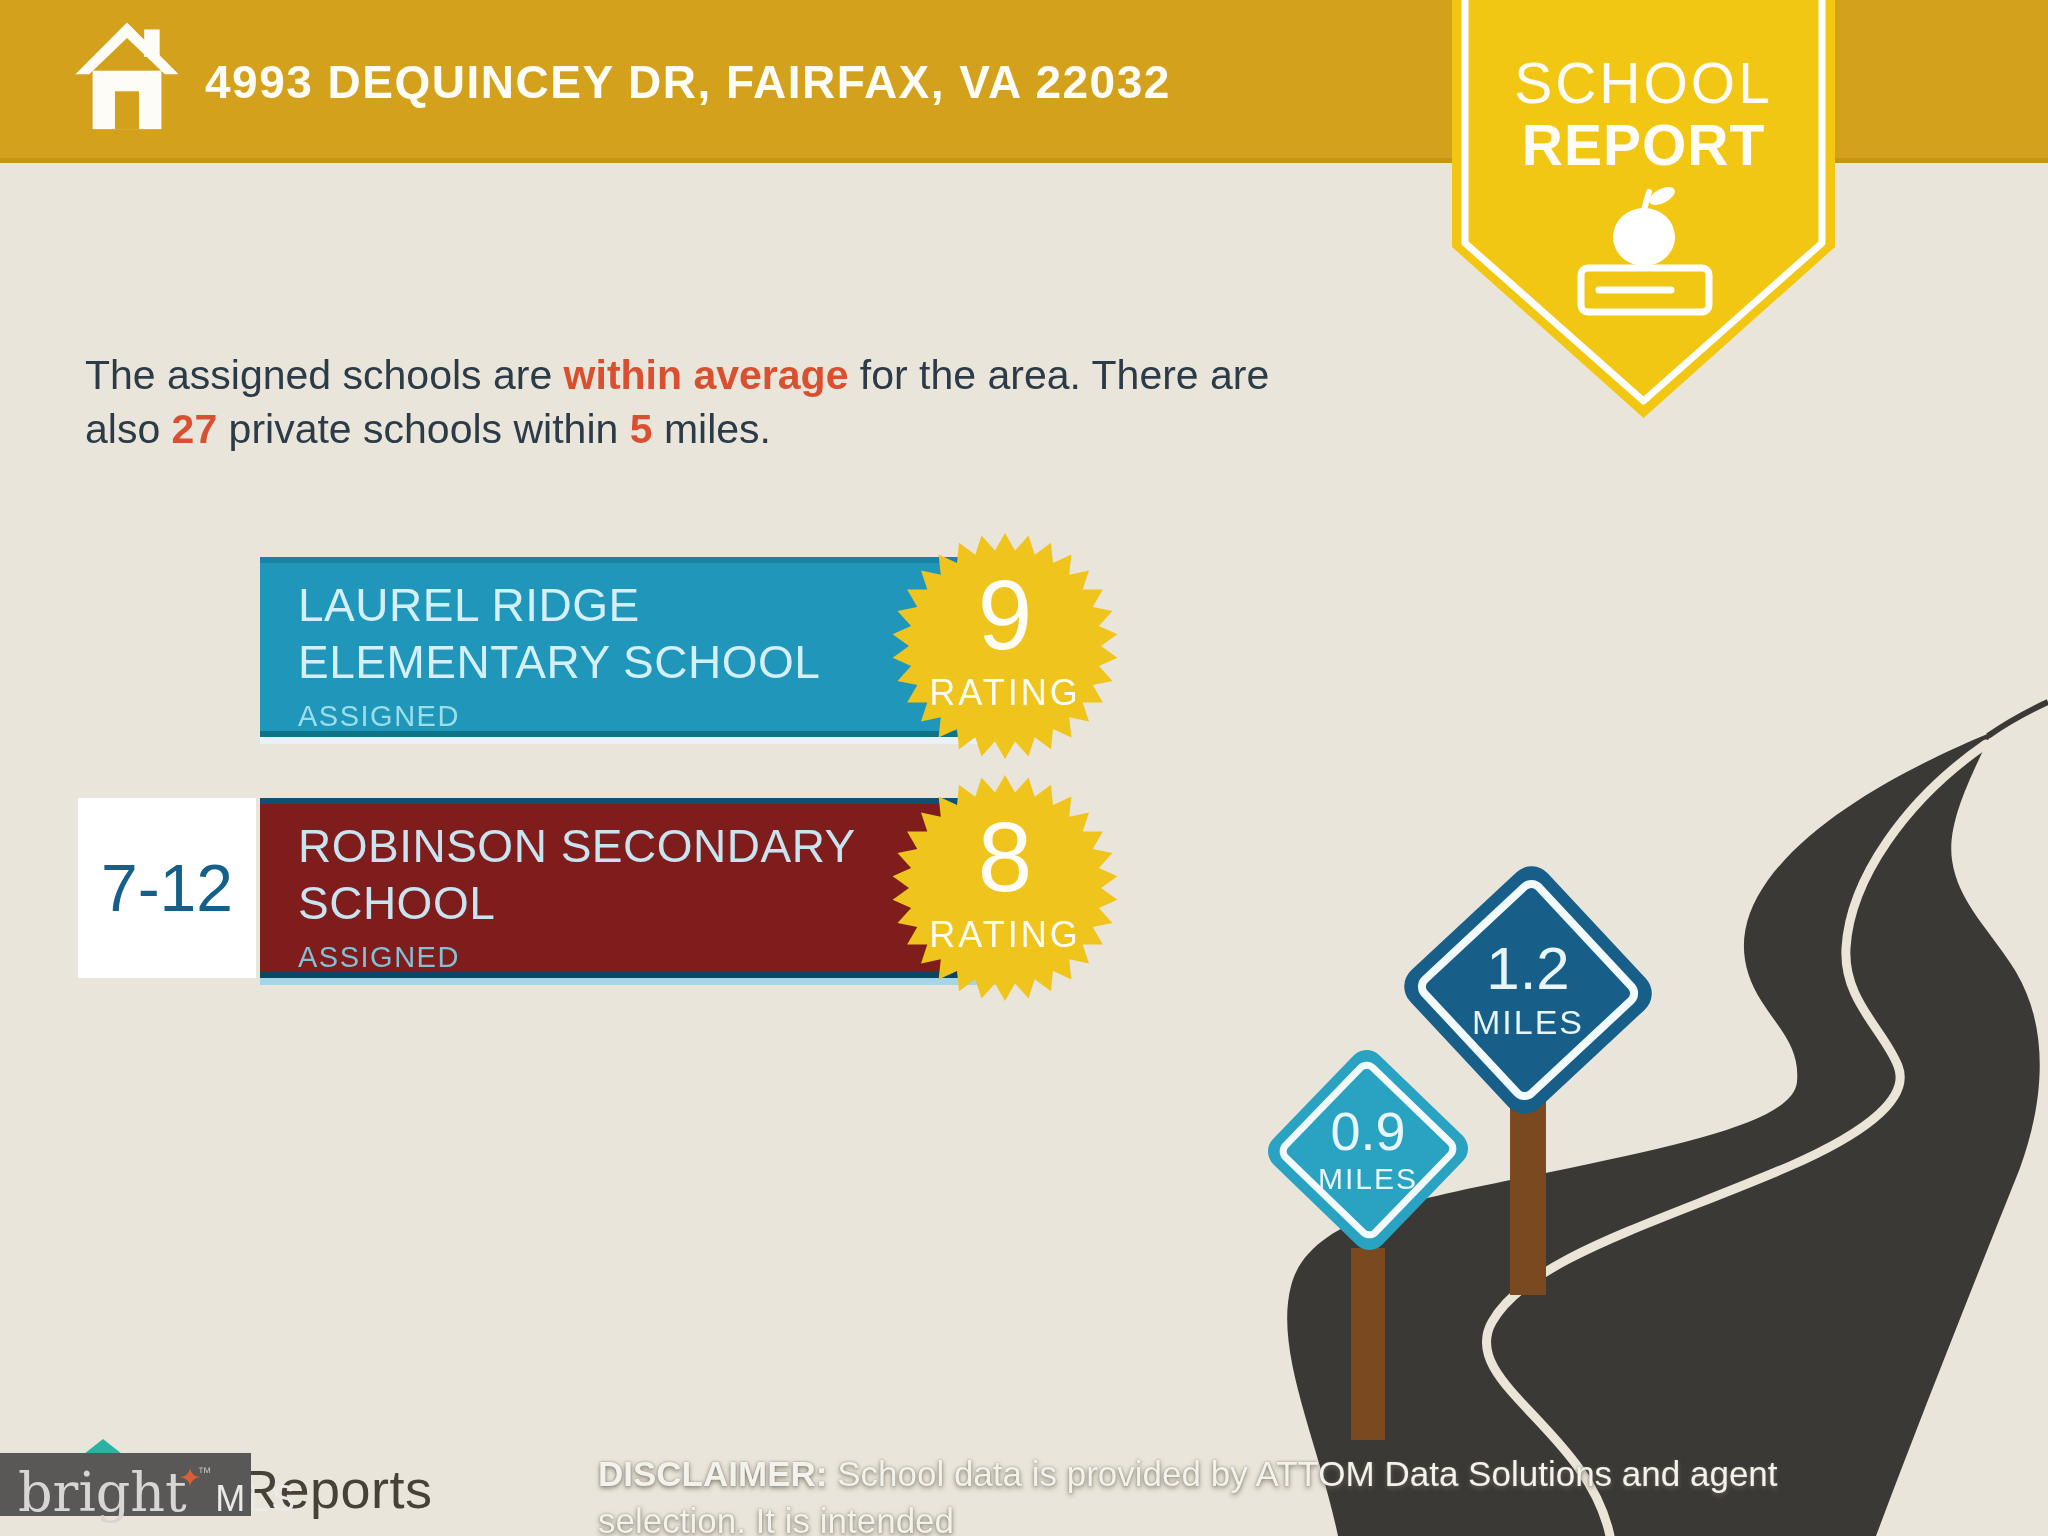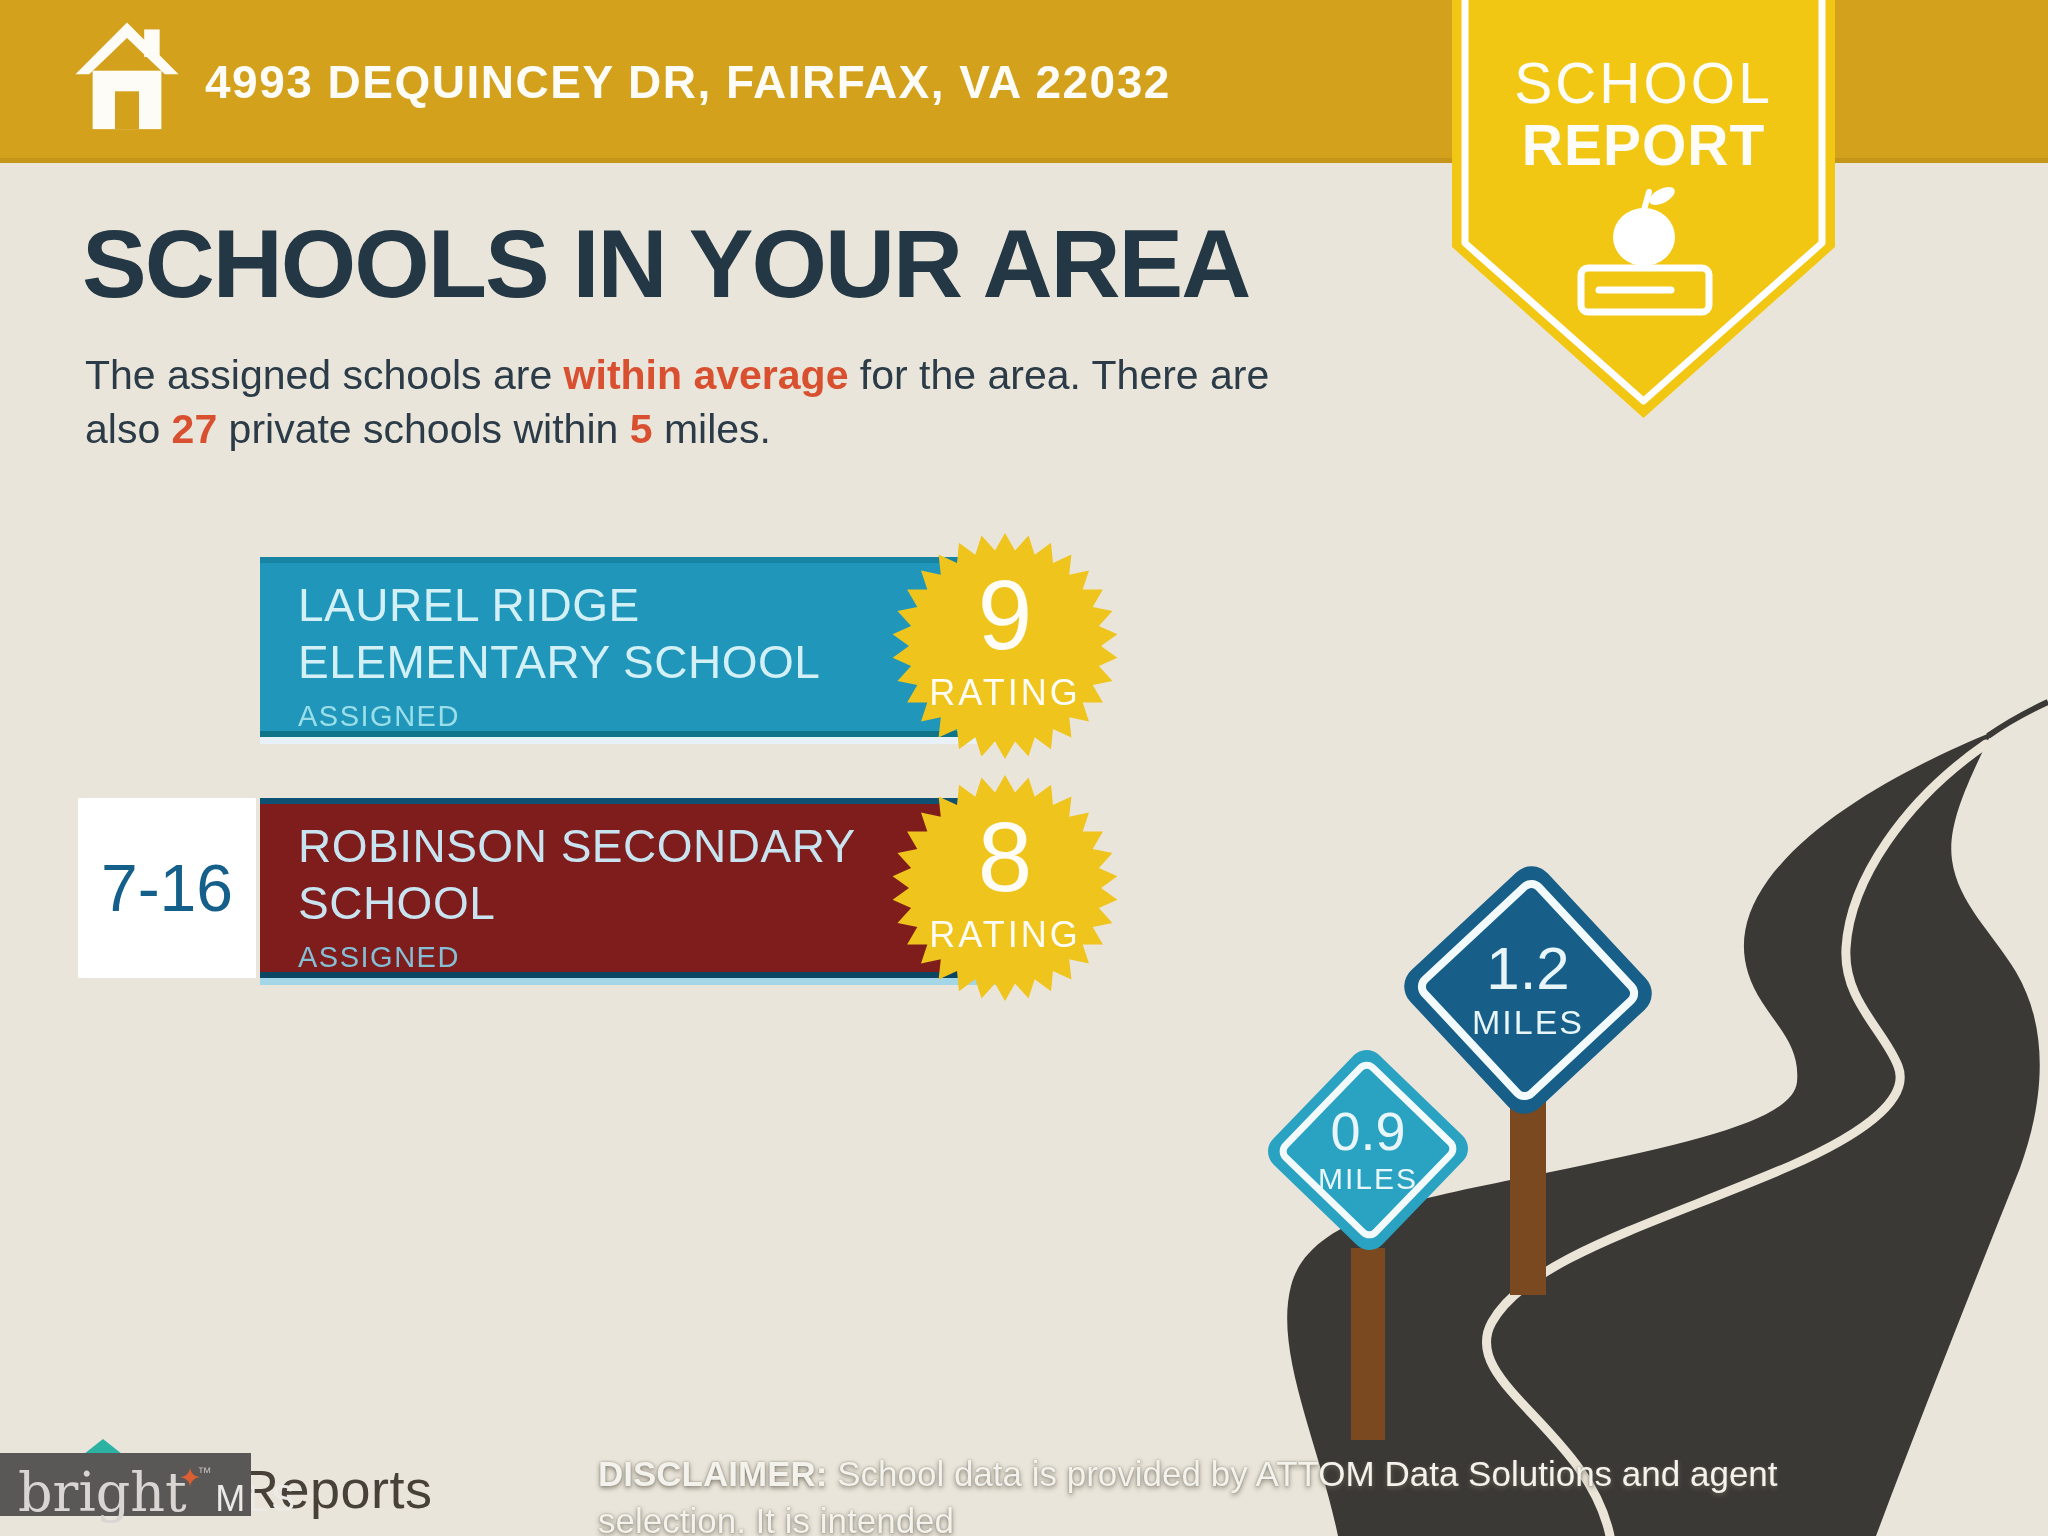--- a/index.html
+++ b/index.html
@@ -140,42 +140,41 @@
     <div class="ribbon-text ribbon-line2">REPORT</div>
     <svg class="ribbon-icon" width="170" height="140" viewBox="0 0 170 140">
       <line x1="85" y1="30" x2="90" y2="12" stroke="#FFFFFF" stroke-width="6" stroke-linecap="round"></line>
       <ellipse cx="103" cy="16" rx="14" ry="7" fill="#FFFFFF" transform="rotate(-28 103 16)"></ellipse>
       <ellipse cx="85" cy="57" rx="31" ry="29" fill="#FFFFFF"></ellipse>
       <rect x="22" y="88" width="128" height="44" rx="7" fill="none" stroke="#FFFFFF" stroke-width="7"></rect>
       <line x1="40" y1="110" x2="112" y2="110" stroke="#FFFFFF" stroke-width="7" stroke-linecap="round"></line>
     </svg>
   </div>
 
-  <h1 class="title">SCHOOLS IN YOUR AREA</h1>
   <div class="subtitle">
     <div><span>The assigned schools are </span><span class="hl">within average</span><span> for the area. There are</span></div>
     <div><span>also </span><span class="hl">27</span><span> private schools within </span><span class="hl">5</span><span> miles.</span></div>
   </div>
 
   <div class="bar bar1">
     <div class="school-name">LAUREL RIDGE</div>
     <div class="school-name">ELEMENTARY SCHOOL</div>
     <div class="assigned">ASSIGNED</div>
   </div>
   <div class="starburst sb1">
     <div class="starburst-shape"><svg width="234" height="234">
           <polygon points="117.0,4.0 127.0,21.5 140.5,6.5 146.7,25.7 163.0,13.8 165.0,33.9 183.4,25.6 181.2,45.7 201.0,41.4 194.7,60.6 214.9,60.5 204.7,78.0 224.5,82.1 210.9,97.0 229.4,105.2 213.0,117.0 229.4,128.8 210.9,137.0 224.5,151.9 204.7,156.0 214.9,173.5 194.7,173.4 201.0,192.6 181.2,188.3 183.4,208.4 165.0,200.1 163.0,220.2 146.7,208.3 140.5,227.5 127.0,212.5 117.0,230.0 107.0,212.5 93.5,227.5 87.3,208.3 71.0,220.2 69.0,200.1 50.6,208.4 52.8,188.3 33.0,192.6 39.3,173.4 19.1,173.5 29.3,156.0 9.5,151.9 23.1,137.0 4.6,128.8 21.0,117.0 4.6,105.2 23.1,97.0 9.5,82.1 29.3,78.0 19.1,60.5 39.3,60.6 33.0,41.4 52.8,45.7 50.6,25.6 69.0,33.9 71.0,13.8 87.3,25.7 93.5,6.5 107.0,21.5" fill="#EFC41C"></polygon>
         </svg></div>
     <div class="sb-text">
       <div class="sb-value">9</div>
       <div class="sb-label">RATING</div>
     </div>
   </div>
 
-  <div class="grade-box grade2">7-16</div>
+  <div class="grade-box grade2">7-12</div>
   <div class="bar bar2">
     <div class="school-name">ROBINSON SECONDARY</div>
     <div class="school-name">SCHOOL</div>
     <div class="assigned">ASSIGNED</div>
   </div>
   <div class="starburst sb2">
     <div class="starburst-shape"><svg width="234" height="234">
           <polygon points="117.0,4.0 127.0,21.5 140.5,6.5 146.7,25.7 163.0,13.8 165.0,33.9 183.4,25.6 181.2,45.7 201.0,41.4 194.7,60.6 214.9,60.5 204.7,78.0 224.5,82.1 210.9,97.0 229.4,105.2 213.0,117.0 229.4,128.8 210.9,137.0 224.5,151.9 204.7,156.0 214.9,173.5 194.7,173.4 201.0,192.6 181.2,188.3 183.4,208.4 165.0,200.1 163.0,220.2 146.7,208.3 140.5,227.5 127.0,212.5 117.0,230.0 107.0,212.5 93.5,227.5 87.3,208.3 71.0,220.2 69.0,200.1 50.6,208.4 52.8,188.3 33.0,192.6 39.3,173.4 19.1,173.5 29.3,156.0 9.5,151.9 23.1,137.0 4.6,128.8 21.0,117.0 4.6,105.2 23.1,97.0 9.5,82.1 29.3,78.0 19.1,60.5 39.3,60.6 33.0,41.4 52.8,45.7 50.6,25.6 69.0,33.9 71.0,13.8 87.3,25.7 93.5,6.5 107.0,21.5" fill="#EFC41C"></polygon>
         </svg></div>
     <div class="sb-text">

